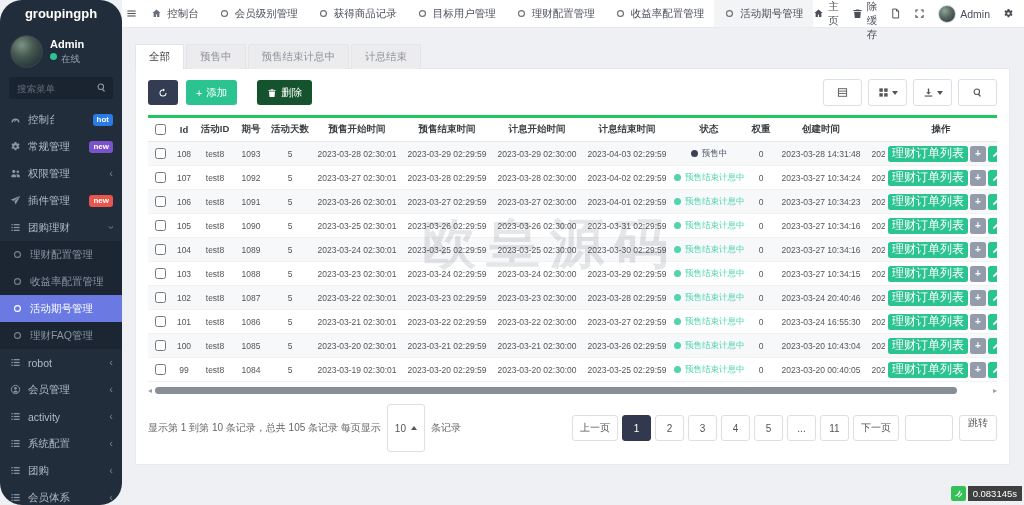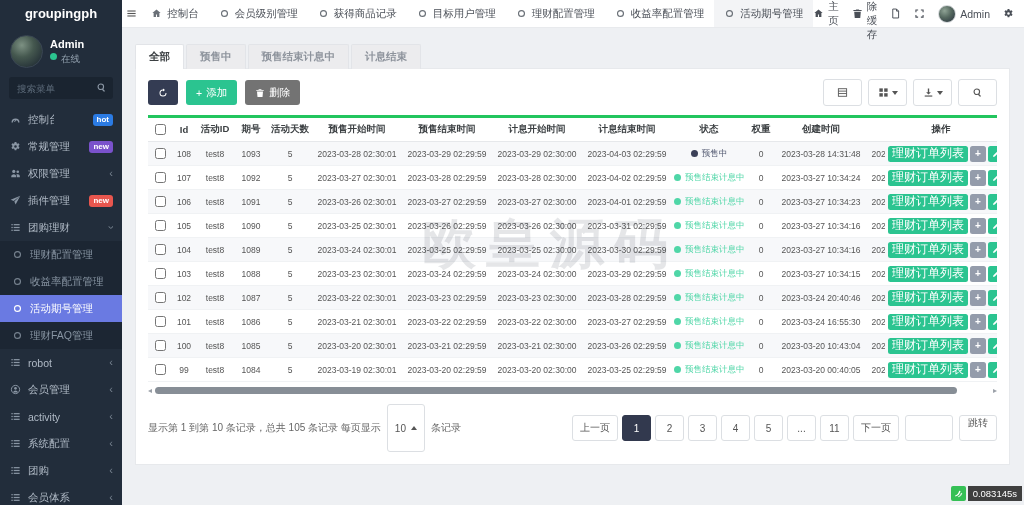--- a/index.html
+++ b/index.html
@@ -3,21 +3,21 @@
 <meta charset="utf-8">
 <style>
   html,body{margin:0;padding:0;}
   body{width:1024px;height:505px;overflow:hidden;position:relative;
        font-family:"Liberation Sans","DejaVu Sans",sans-serif;font-size:11px;color:#444;background:#eef0f3;}
   .app{display:flex;width:1024px;height:505px;}
   .ic{display:inline-flex;align-items:center;justify-content:center;}
   .ic svg{width:11px;height:11px;display:block;}
 
   
-  .sidebar{width:122px;flex-shrink:0;background:#222d3b;color:#aab6c3;height:505px;overflow:hidden;display:flex;flex-direction:column;}
+  .sidebar{width:122px;flex-shrink:0;background:#222d3b;color:#aab6c3;height:505px;overflow:hidden;display:flex;flex-direction:column;border-radius:22px;}
   .brand{height:27px;line-height:27px;text-align:center;color:#fff;font-size:13px;font-weight:bold;}
   .user{display:flex;align-items:center;gap:7px;padding:8px 10px 6px;}
   .avatar{width:31px;height:31px;border-radius:50%;flex-shrink:0;border:1px solid #3a4653;
           background:radial-gradient(circle at 35% 30%,#7d9183 0%,#45584f 40%,#1f2a33 90%);}
   .user-name{color:#fff;font-weight:bold;font-size:11px;line-height:13px;}
   .user-status{color:#93a1af;font-size:9.5px;display:flex;align-items:flex-start;gap:4px;margin-top:2px;}
   .sdot{width:7px;height:7px;border-radius:50%;background:#2bc490;display:inline-block;}
   .side-search{margin:3px 9px 7px;position:relative;}
   .side-search input{width:100%;box-sizing:border-box;height:22px;background:#1a2430;border:none;border-radius:3px;
                      color:#cfd8e2;font-size:9.5px;padding:0 22px 0 8px;outline:none;}
@@ -46,33 +46,33 @@
   .top-tab.active{background:#f3f4f6;}
   .top-right{margin-left:auto;display:flex;align-items:center;gap:13px;padding-right:10px;font-size:10.5px;color:#4a4f57;}
   .top-link{display:flex;align-items:center;gap:4px;cursor:pointer;}
   .mini-avatar{width:16px;height:16px;border-radius:50%;border:1px solid #d5d8db;
                background:radial-gradient(circle at 35% 30%,#8fa395 0%,#55685f 45%,#2f3a42 90%);}
 
   
   .content{flex:1;padding:16px 14px 0 13px;position:relative;min-width:0;}
   .watermark{position:absolute;left:300px;top:180px;font-size:54px;font-weight:bold;letter-spacing:10px;
              color:rgba(42,50,68,0.12);z-index:6;pointer-events:none;white-space:nowrap;}
-  .ctabs{display:flex;position:relative;z-index:2;font-weight:bold;}
+  .ctabs{display:flex;position:relative;z-index:2;}
   .ctab{padding:5px 13px;font-size:10.5px;color:#8d939c;background:#ececee;border:1px solid #e2e4e8;border-bottom:none;
         border-radius:2px 2px 0 0;margin-right:2px;cursor:pointer;white-space:nowrap;}
   .ctab.active{background:#fff;color:#3c4043;}
   .panel{background:#fff;border:1px solid #e7e9ec;margin-top:-1px;position:relative;z-index:1;padding:10px 12px 12px;}
 
   .toolbar{display:flex;align-items:center;margin-bottom:9px;}
   .btn{height:25px;border:none;border-radius:3px;color:#fff;font-size:10.5px;display:inline-flex;align-items:center;
        gap:4px;padding:0 10px;cursor:pointer;}
   .btn .ic svg{width:10px;height:10px;}
   .btn-refresh{background:#343c53;width:30px;padding:0;justify-content:center;}
   .btn-add{background:#2bc490;margin-left:8px;}
-  .btn-del{background:#737373;margin-left:8px;}
+  .btn-del{background:#14532d;margin-left:20px;}
   .toolbar-right{margin-left:auto;display:flex;align-items:center;}
   .search-input{width:118px;height:23px;border:1px solid #dcdfe3;border-radius:3px;padding:0 8px;font-size:10px;color:#666;outline:none;}
   .search-input::placeholder{color:#aeb3ba;}
   .tool-btn{height:25px;min-width:29px;background:#fff;border:1px solid #dcdfe3;border-radius:3px;margin-left:6px;
             display:inline-flex;align-items:center;justify-content:center;gap:3px;color:#555;cursor:pointer;padding:0 4px;}
   .caret-dn{width:0;height:0;border-left:3px solid transparent;border-right:3px solid transparent;border-top:4px solid #555;}
   .caret-up{width:0;height:0;border-left:3px solid transparent;border-right:3px solid transparent;border-bottom:4px solid #555;}
 
   
   .table-wrap{width:849px;overflow:hidden;border-top:3px solid #22c55e;}

